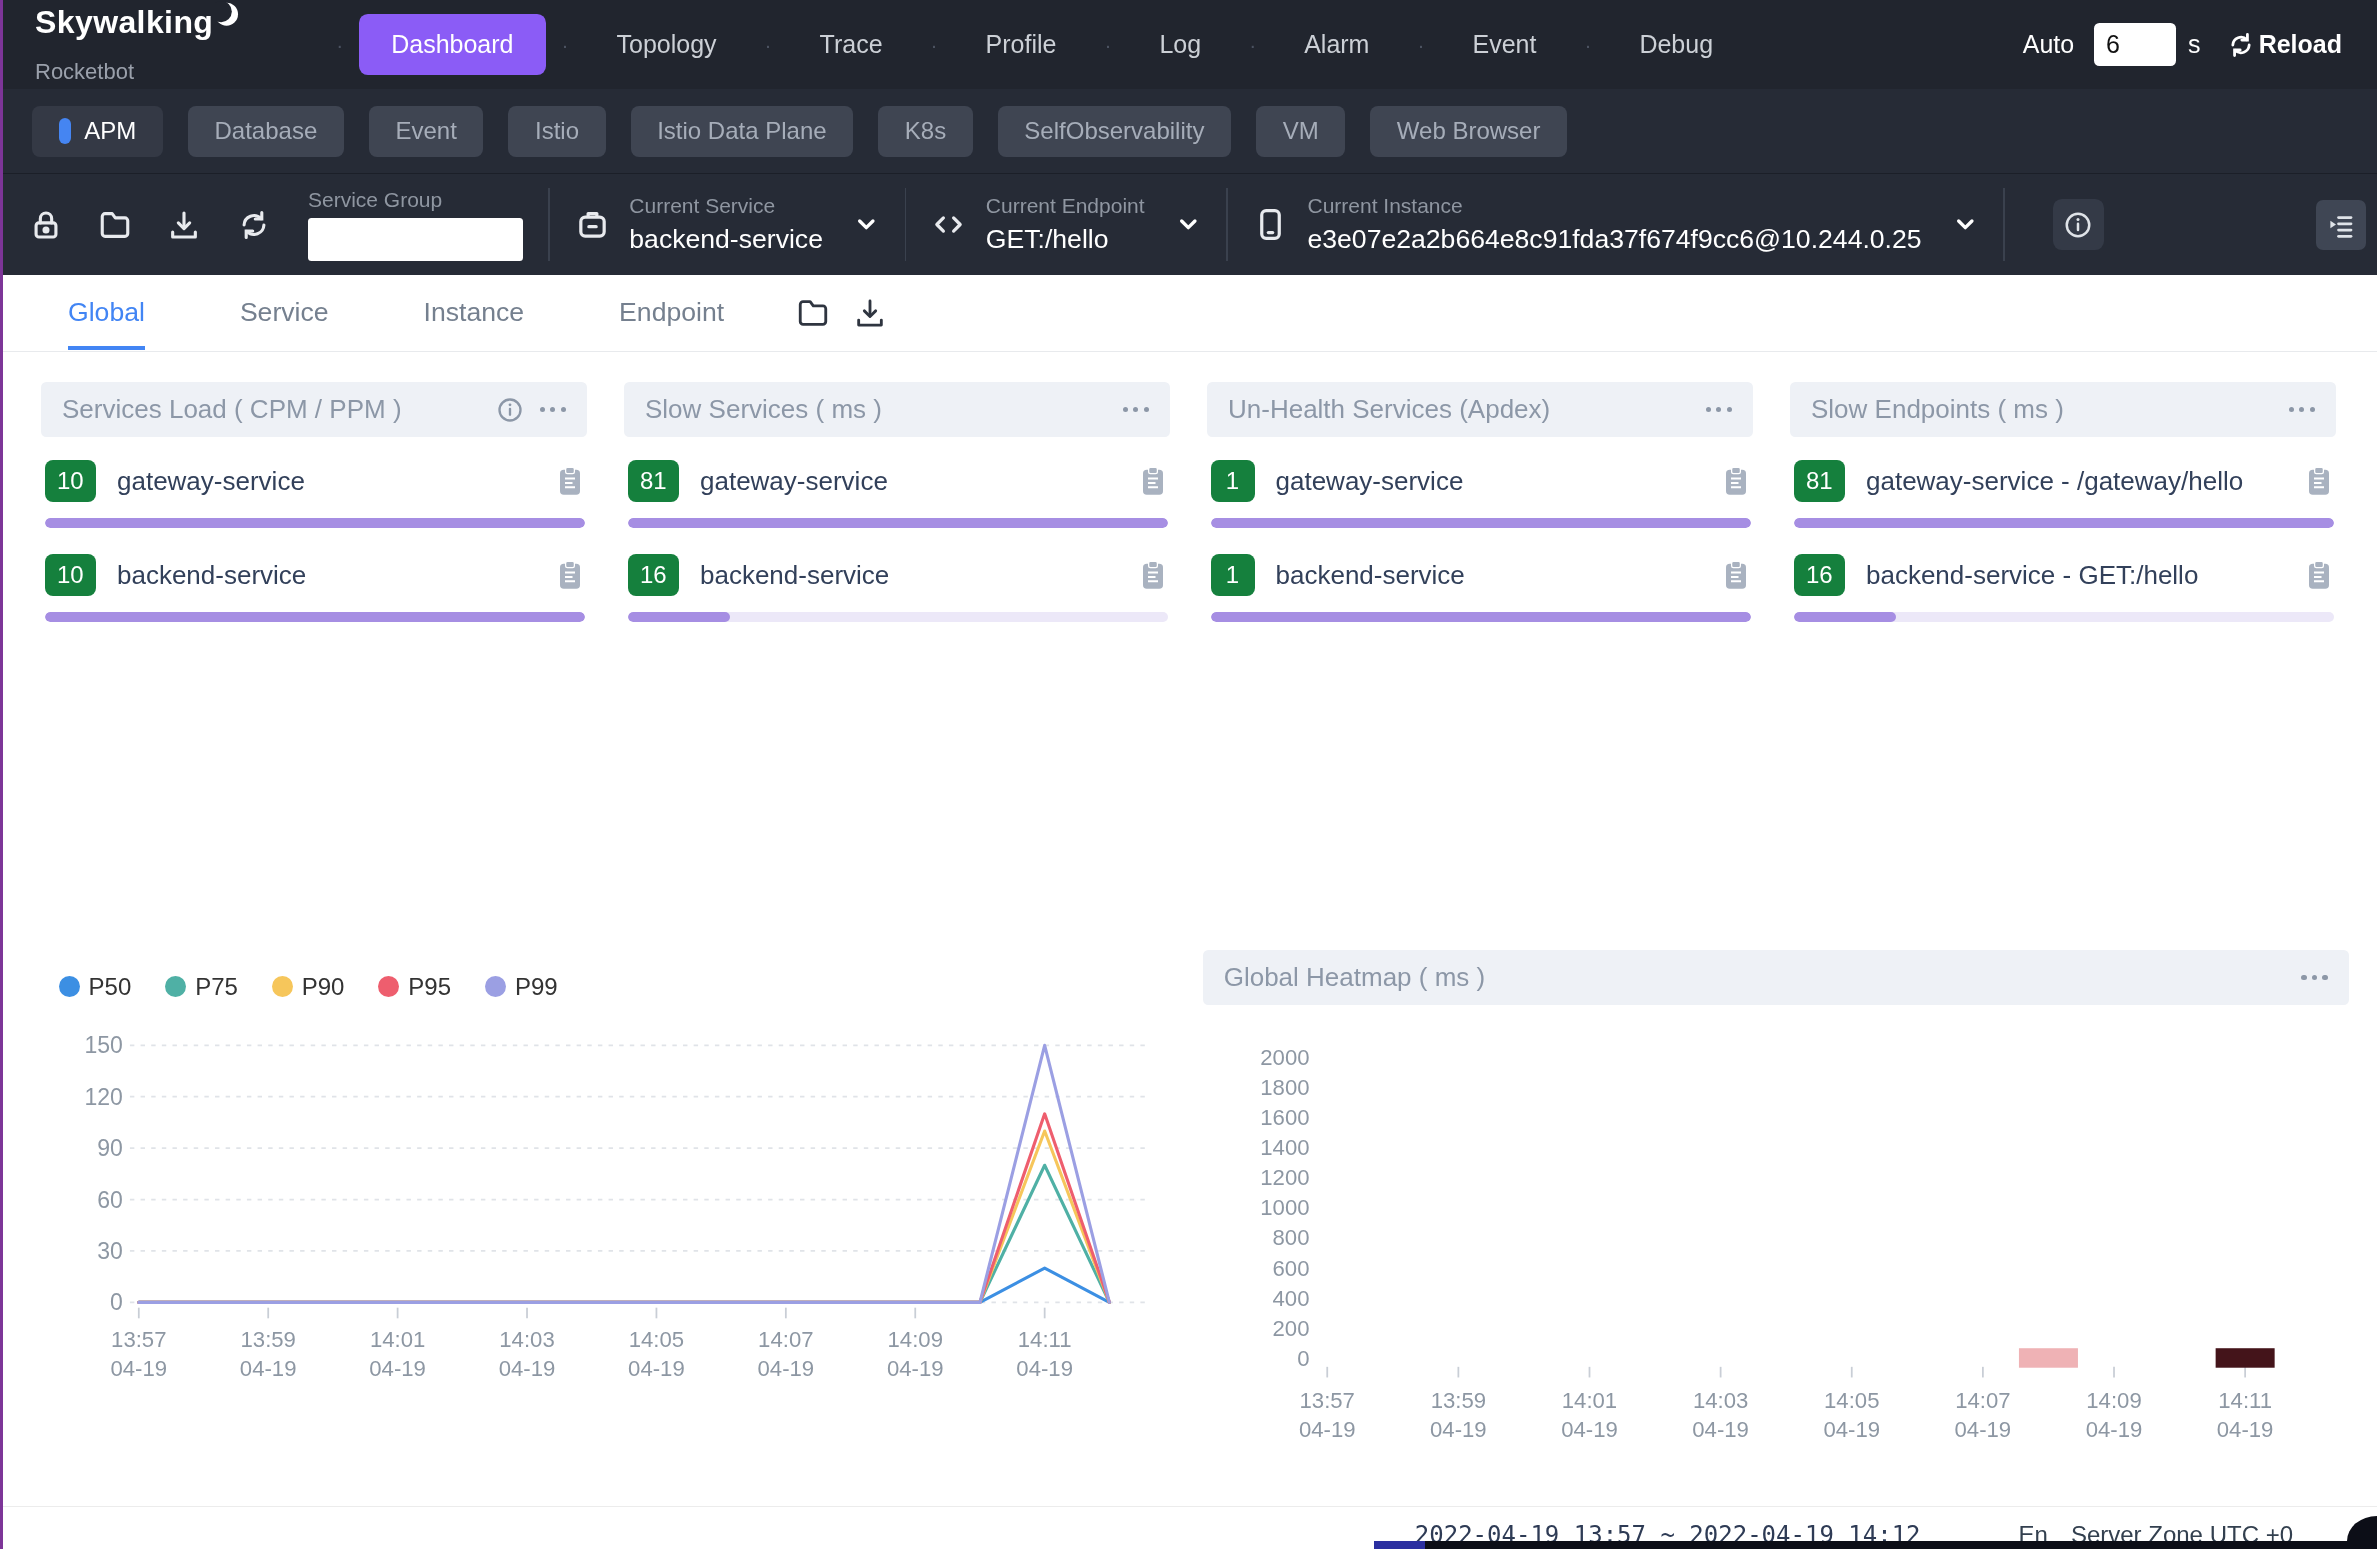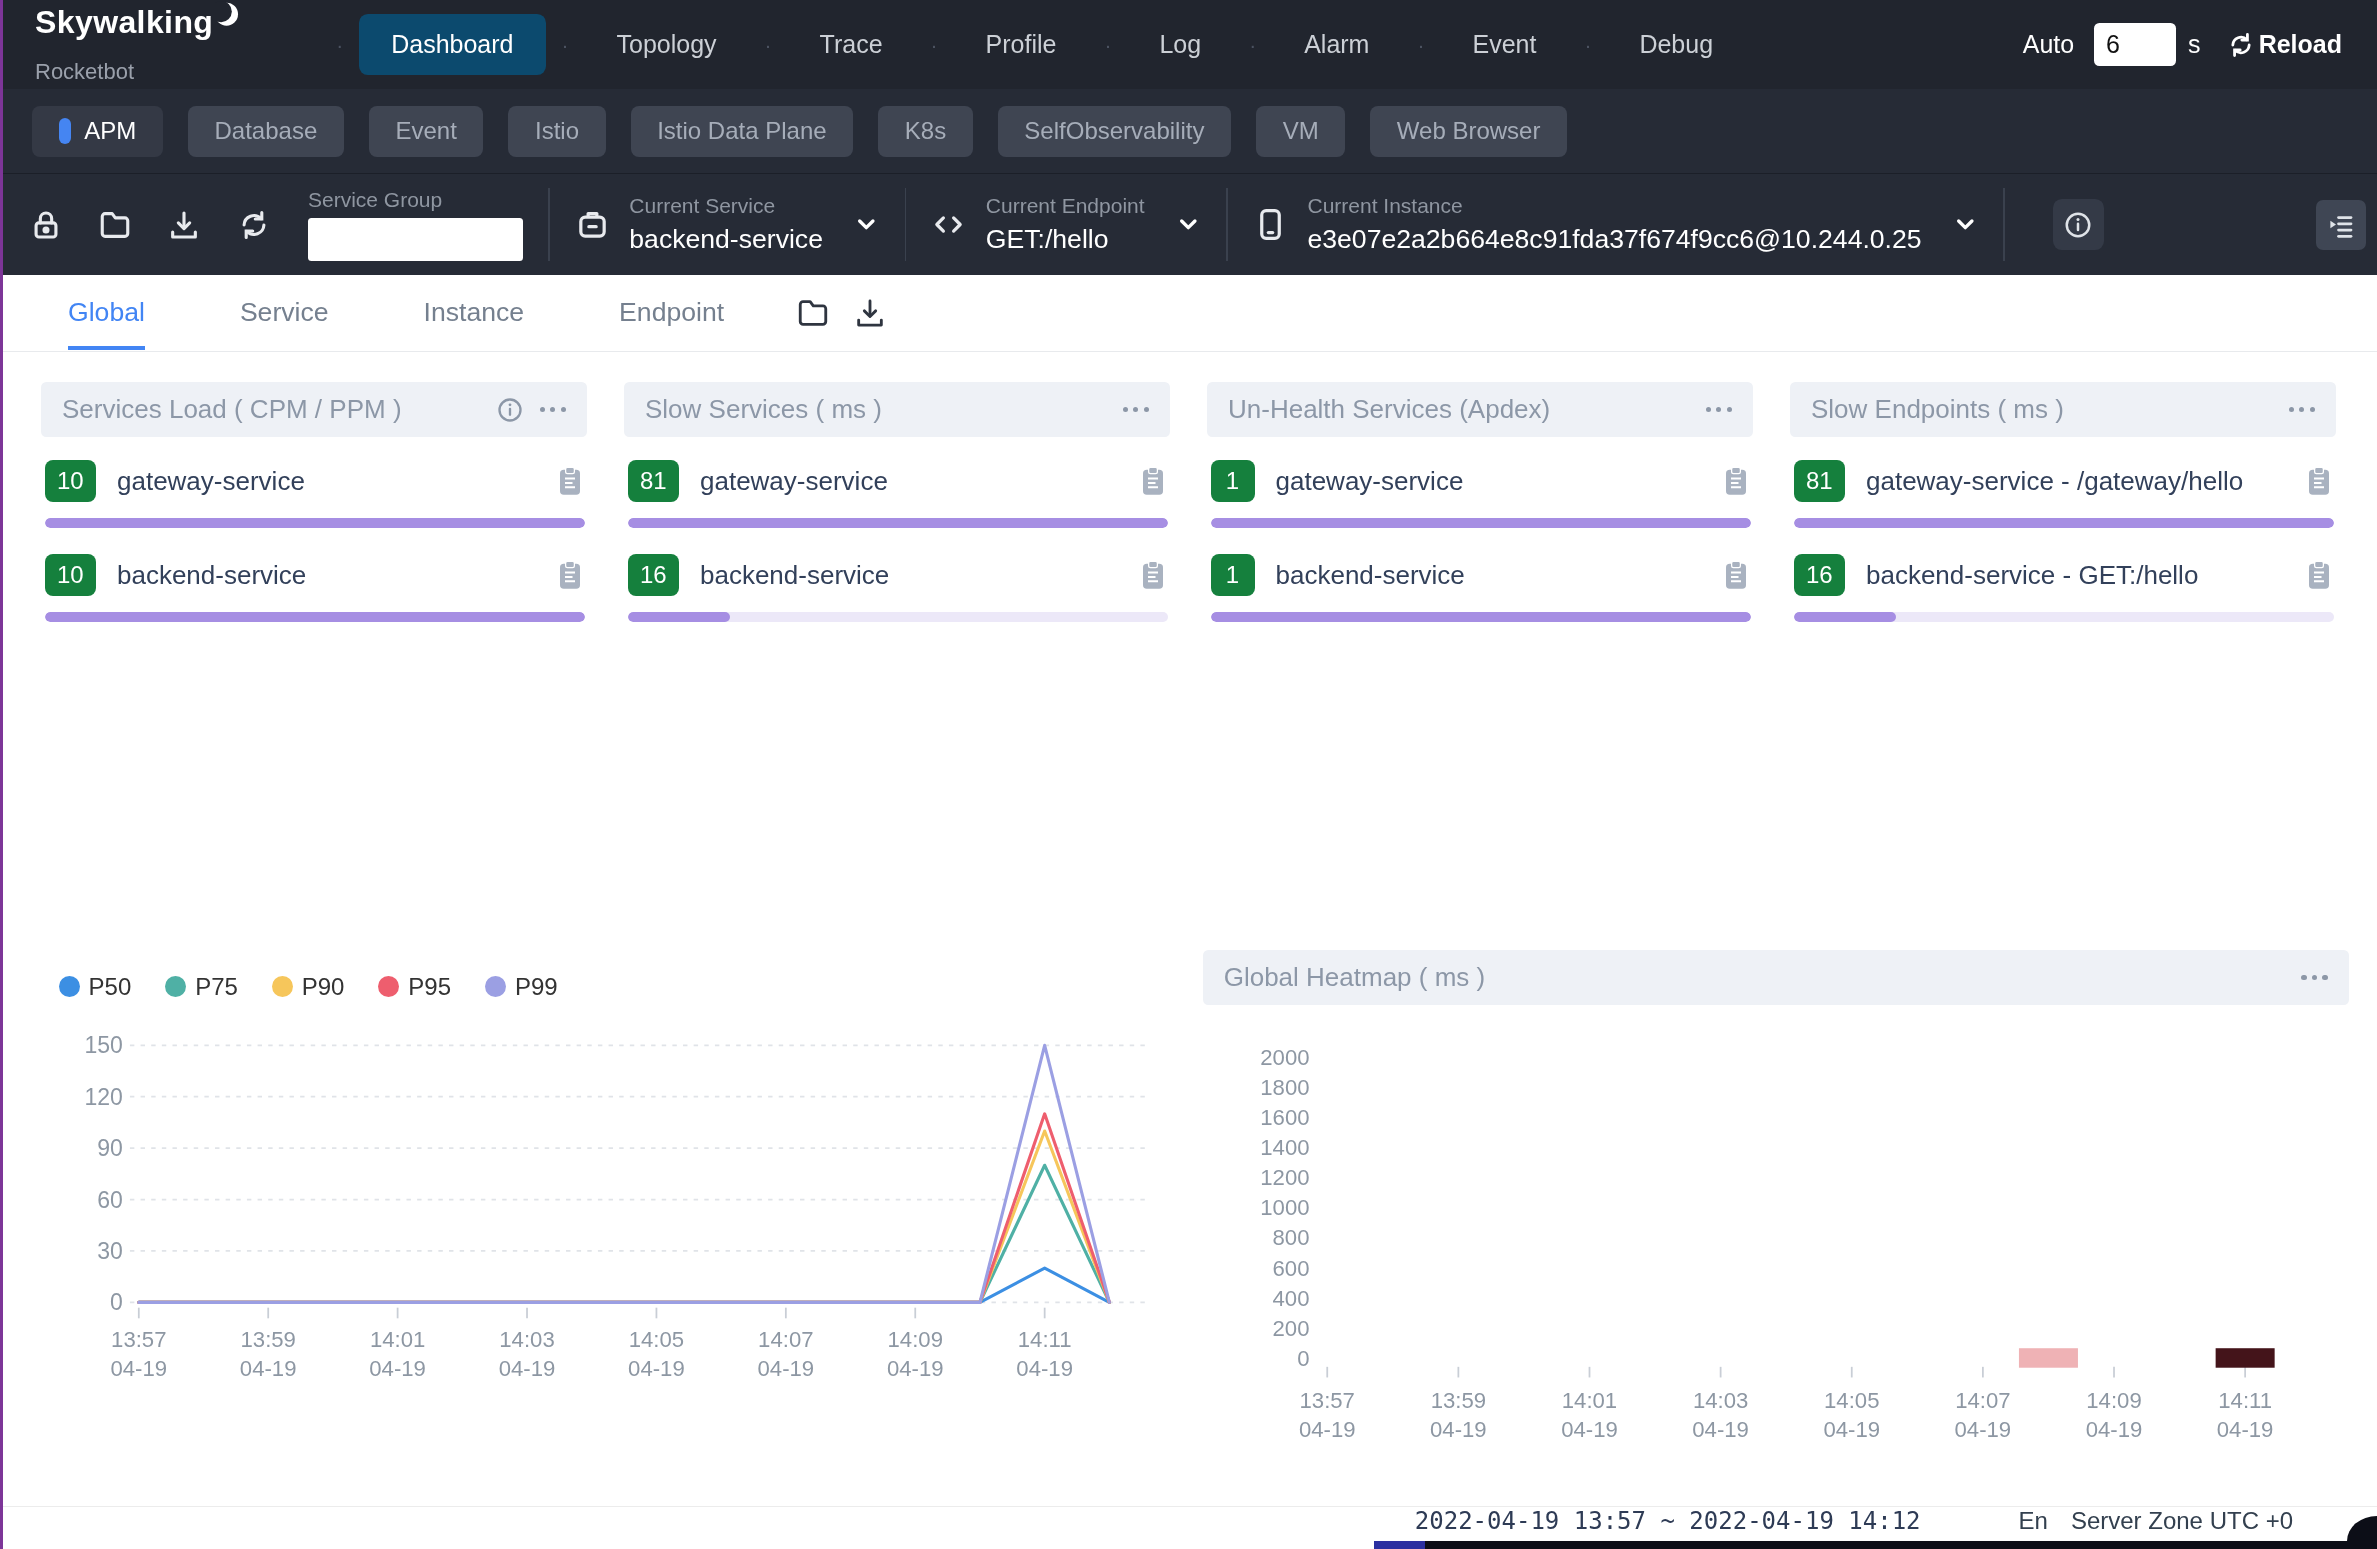--- a/index.html
+++ b/index.html
@@ -10,21 +10,21 @@
   
   .topnav { height:89px; background:#21252e; display:flex; align-items:center; padding:0 35px; position:relative; }
   .brand { display:flex; flex-direction:column; margin-right:98px; }
   .brand-line { display:flex; align-items:flex-start; }
   .brand-name { color:#fff; font-size:32px; font-weight:bold; letter-spacing:0.4px; }
   .brand-moon { width:26.6px; height:30px; margin-left:1.8px; margin-top:-3.5px; }
   .brand-sub { color:#9aa0ab; font-size:22px; margin-top:18px; }
   .nav-items { display:flex; align-items:center; }
   .nav-item { color:#ccd0d6; font-size:25px; padding:16px 32px; margin:0 19.5px; border-radius:8.9px; cursor:pointer; position:relative; }
   .nav-item::before { content:"·"; color:#4b5260; font-size:21px; position:absolute; left:-23px; top:50%; transform:translateY(-50%); }
-  .nav-item.active { background:#0c4a6e; color:#fff; }
+  .nav-item.active { background:#8b5cf6; color:#fff; }
   .nav-right { margin-left:auto; display:flex; align-items:center; color:#fff; font-size:25px; }
   .auto-input { width:82px; height:43px; background:#fff; border:none; border-radius:5.3px; font-size:25px; color:#111; padding-left:12.4px; margin:0 12.4px 0 19.5px; font-family:inherit; }
   .reload-wrap { display:flex; align-items:center; margin-left:26.6px; cursor:pointer;font-weight:bold; }
   .reload-wrap svg { margin-right:3.5px; }
 
   
   .chiprow { height:84px; background:#262b36; display:flex; align-items:center; padding:0 32px; gap:25px; }
   .chip { background:#3f4552; color:#a6adb9; font-size:24px; padding:11.5px 26.6px; border-radius:8px; cursor:pointer; display:flex; align-items:center; }
   .chip.active { background:#343945; color:#fff; }
   .chip-pill { width:12.4px; height:26.6px; background:#4585f2; border-radius:6.2px; margin-right:13.3px; display:inline-block; }
@@ -69,21 +69,21 @@
 
   
   .charts-grid { margin:301px 35px 0 41px; display:grid; grid-template-columns:1fr 1fr; gap:17.7px; }
   .chart-card .card-header { margin-bottom:0; }
   .legend { display:flex; align-items:center; gap:34px; padding:23px 0 0 17.7px; }
   .legend-item { display:flex; align-items:center; gap:8.9px; cursor:pointer; }
   .legend-dot { width:21px; height:21px; border-radius:50%; }
   .legend-label { font-size:24px; color:#333; }
 
   
-  .footer { position:absolute; left:0; bottom:0; width:2377px; height:43px; background:#fff; border-top:0.9px solid #ececec; display:flex; align-items:flex-start; justify-content:flex-end; padding-right:84px; z-index:10; }
+  .footer { position:absolute; left:0; bottom:0; width:2377px; height:43px; background:#fff; border-top:0.9px solid #ececec; display:flex; align-items:flex-end; justify-content:flex-end; padding-right:84px; z-index:10; }
   .footer-range { font-family:"DejaVu Sans Mono",monospace; font-size:24px; color:#2e3b55; margin-right:98px; cursor:pointer; }
   .footer-lang { font-size:24px; color:#33404f; margin-right:23px; cursor:pointer; }
   .footer-zone { font-size:24px; color:#33404f; cursor:pointer; }
   .bottom-strip { position:absolute; left:1374px; right:0; bottom:0; height:8px; background:#0c0e17; z-index:20; }
   .bottom-strip .blue-seg { position:absolute; left:0; top:0; width:51px; height:8px; background:#2b2fa0; }
   .corner-dark { position:absolute; right:0; bottom:8px; width:30px; height:25px; background:#0c0e17; border-top-left-radius:100%; z-index:20; }
 
   svg text { font-family:"Liberation Sans","DejaVu Sans",sans-serif; }
 </style>
 </head>

